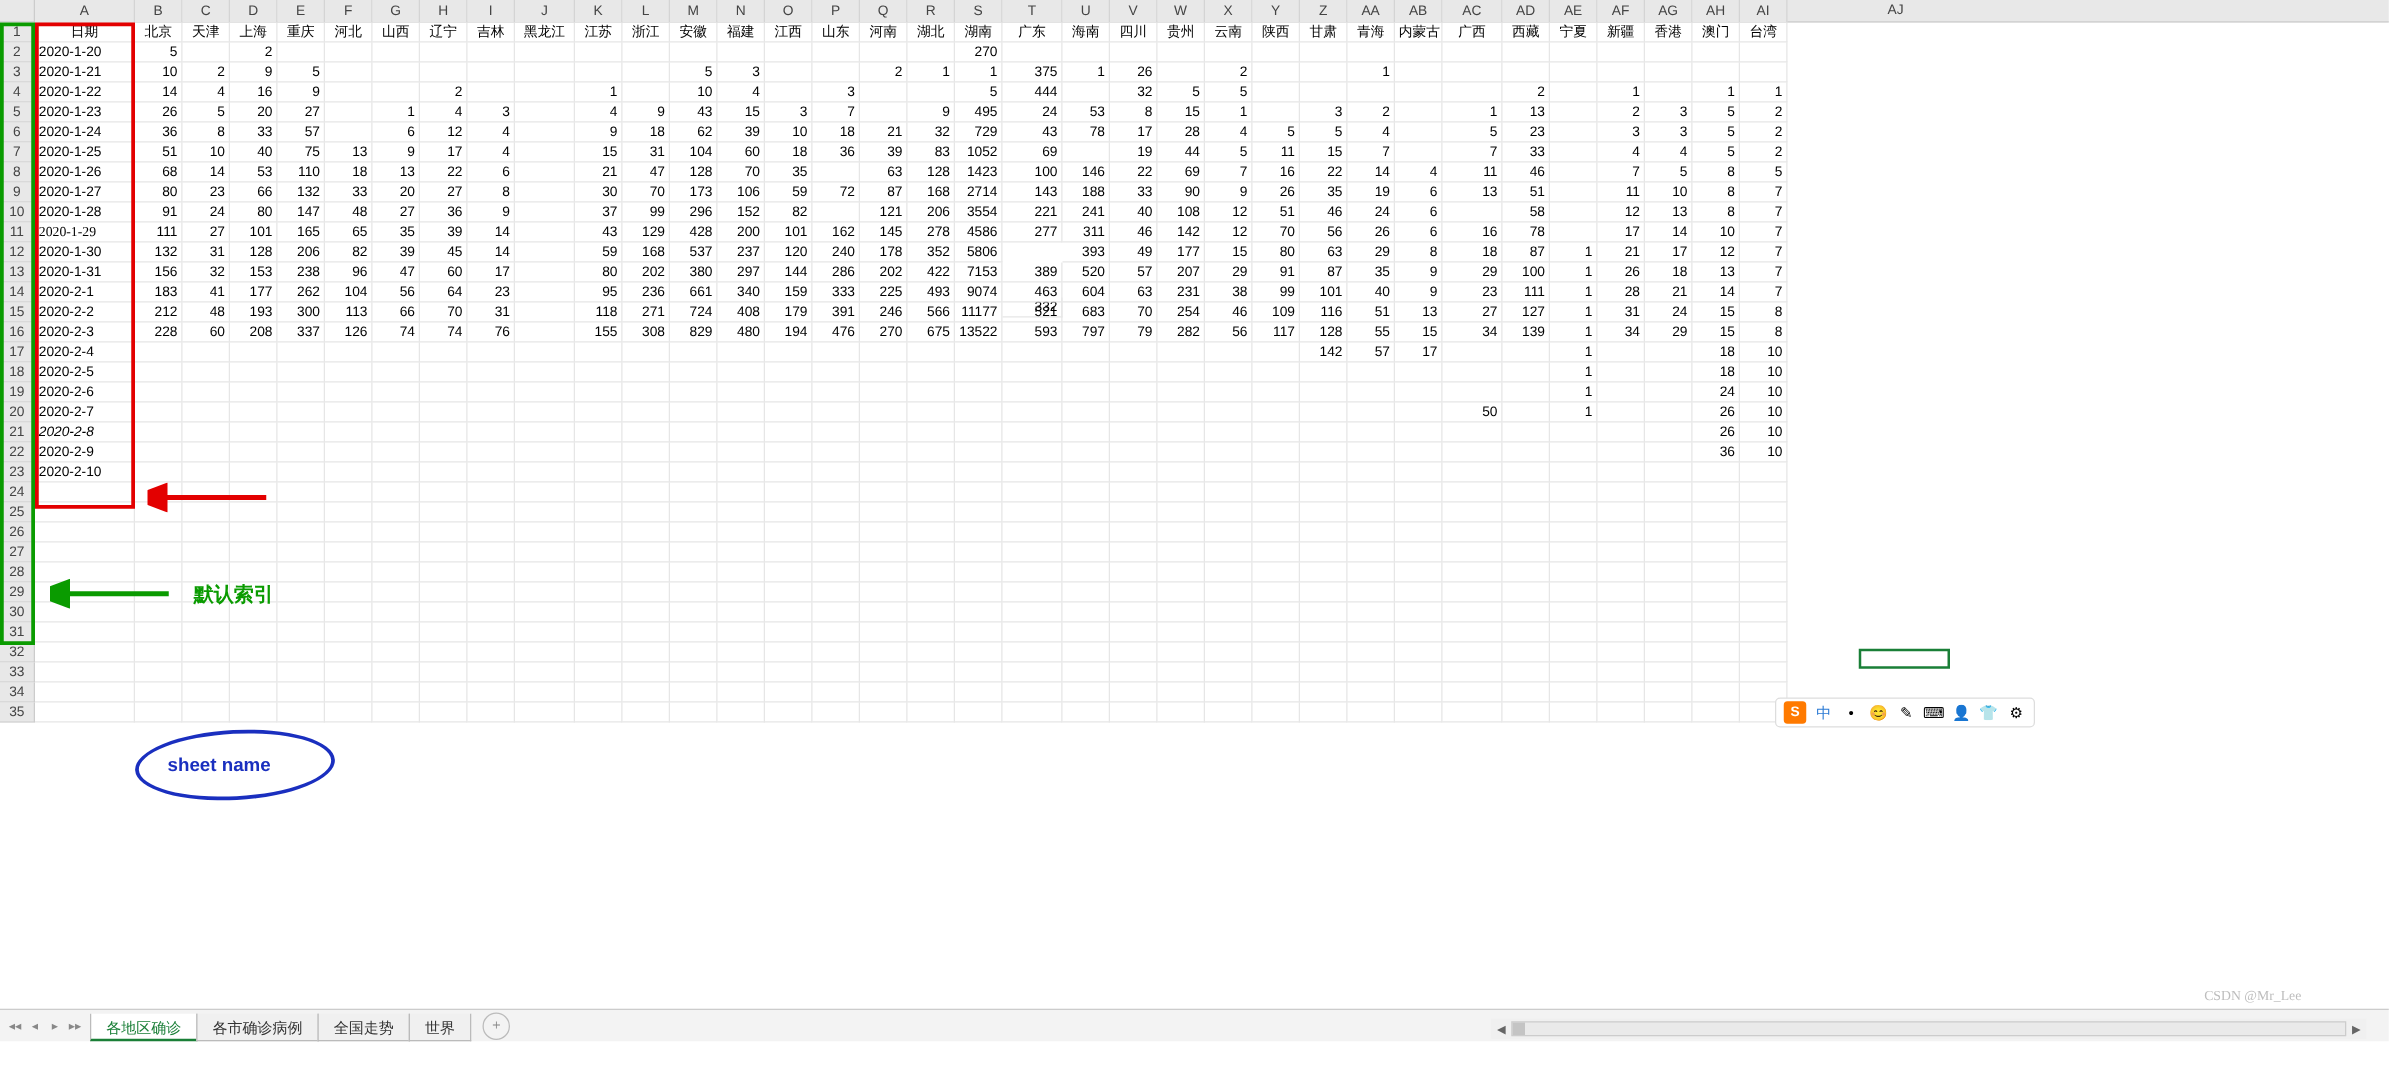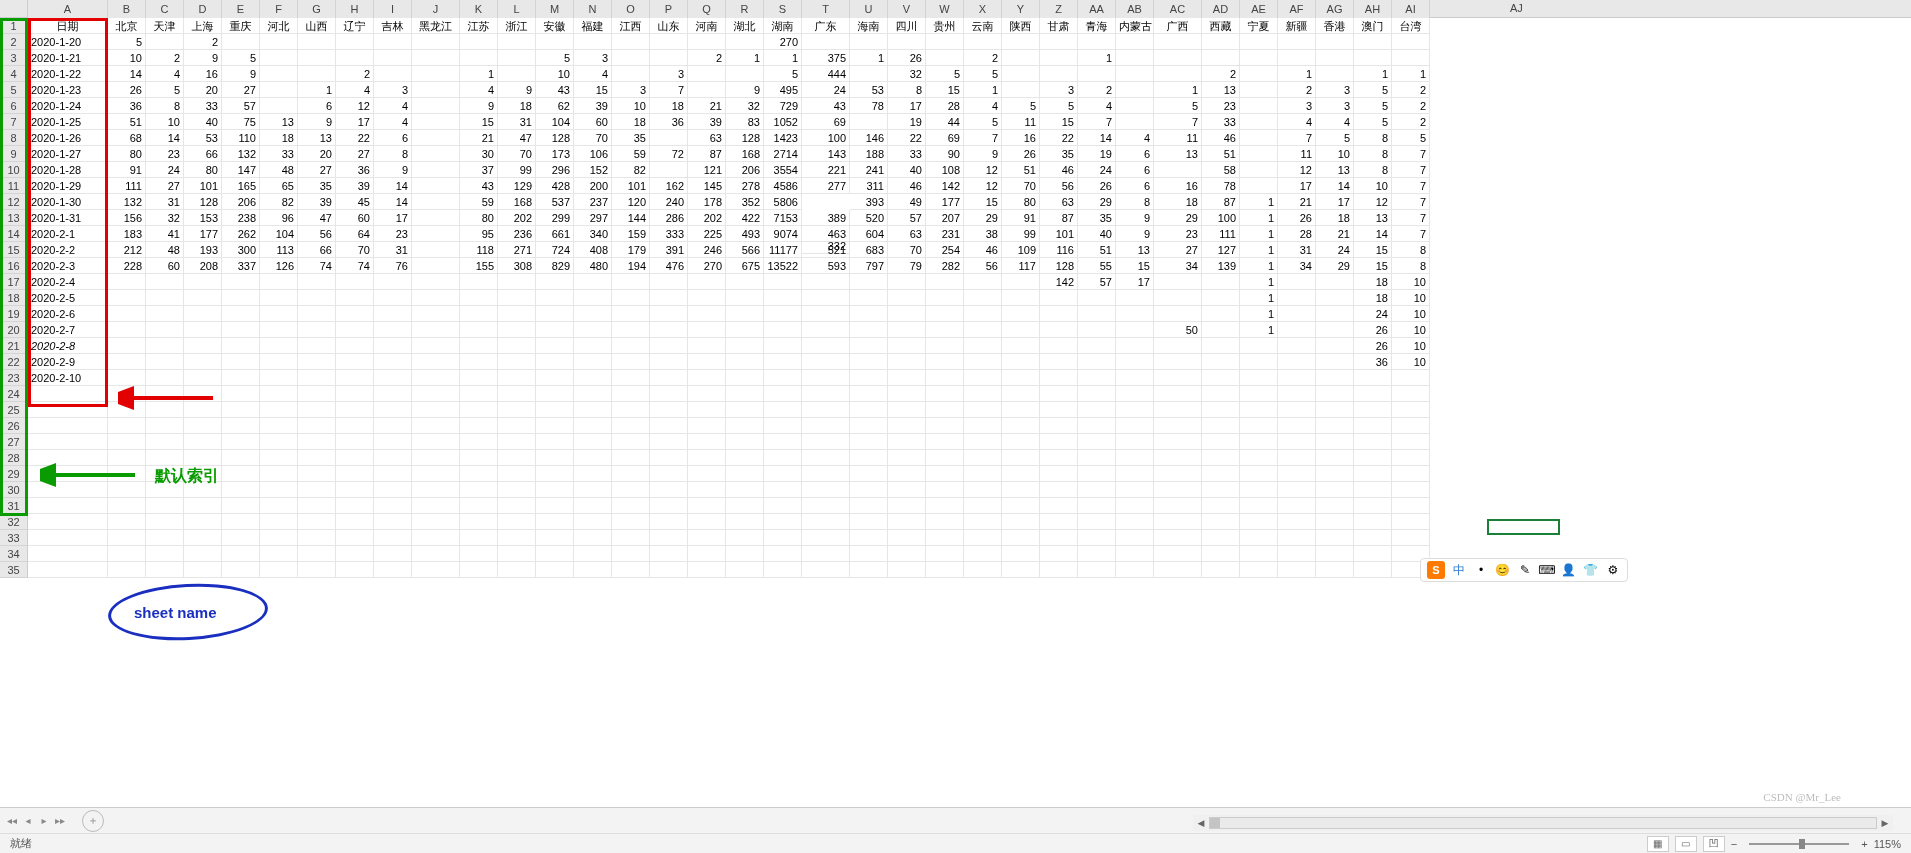--- a/index.html
+++ b/index.html
@@ -723,21 +723,21 @@
           <div class="cell num" style="width: 38px; min-width: 38px;">6</div>
           <div class="cell num" style="width: 48px; min-width: 48px;"></div>
           <div class="cell num" style="width: 38px; min-width: 38px;">58</div>
           <div class="cell num" style="width: 38px; min-width: 38px;"></div>
           <div class="cell num" style="width: 38px; min-width: 38px;">12</div>
           <div class="cell num" style="width: 38px; min-width: 38px;">13</div>
           <div class="cell num" style="width: 38px; min-width: 38px;">8</div>
           <div class="cell num" style="width: 38px; min-width: 38px;">7</div>
         </div>
         <div class="cell-row">
-          <div class="cell txt" style="width: 80px; min-width: 80px;">2020-1-29</div>
+          <div class="cell txt" style="width: 80px; min-width: 80px; font-family: Liberation Serif, serif;">2020-1-29</div>
           <div class="cell num" style="width: 38px; min-width: 38px;">111</div>
           <div class="cell num" style="width: 38px; min-width: 38px;">27</div>
           <div class="cell num" style="width: 38px; min-width: 38px;">101</div>
           <div class="cell num" style="width: 38px; min-width: 38px;">165</div>
           <div class="cell num" style="width: 38px; min-width: 38px;">65</div>
           <div class="cell num" style="width: 38px; min-width: 38px;">35</div>
           <div class="cell num" style="width: 38px; min-width: 38px;">39</div>
           <div class="cell num" style="width: 38px; min-width: 38px;">14</div>
           <div class="cell num" style="width: 48px; min-width: 48px;"></div>
           <div class="cell num" style="width: 38px; min-width: 38px;">43</div>
@@ -809,21 +809,21 @@
           <div class="cell num" style="width: 38px; min-width: 38px;">32</div>
           <div class="cell num" style="width: 38px; min-width: 38px;">153</div>
           <div class="cell num" style="width: 38px; min-width: 38px;">238</div>
           <div class="cell num" style="width: 38px; min-width: 38px;">96</div>
           <div class="cell num" style="width: 38px; min-width: 38px;">47</div>
           <div class="cell num" style="width: 38px; min-width: 38px;">60</div>
           <div class="cell num" style="width: 38px; min-width: 38px;">17</div>
           <div class="cell num" style="width: 48px; min-width: 48px;"></div>
           <div class="cell num" style="width: 38px; min-width: 38px;">80</div>
           <div class="cell num" style="width: 38px; min-width: 38px;">202</div>
-          <div class="cell num" style="width: 38px; min-width: 38px;">299</div>
+          <div class="cell num" style="width: 38px; min-width: 38px;">380</div>
           <div class="cell num" style="width: 38px; min-width: 38px;">297</div>
           <div class="cell num" style="width: 38px; min-width: 38px;">144</div>
           <div class="cell num" style="width: 38px; min-width: 38px;">286</div>
           <div class="cell num" style="width: 38px; min-width: 38px;">202</div>
           <div class="cell num" style="width: 38px; min-width: 38px;">422</div>
           <div class="cell num" style="width: 38px; min-width: 38px;">7153</div>
           <div class="cell num" style="width: 48px; min-width: 48px;">389</div>
           <div class="cell num" style="width: 38px; min-width: 38px;">520</div>
           <div class="cell num" style="width: 38px; min-width: 38px;">57</div>
           <div class="cell num" style="width: 38px; min-width: 38px;">207</div>
@@ -1698,40 +1698,34 @@
     <span class="ime-icon">⚙</span>
   </div>
 
   <div class="sheet-bar">
     <div class="sheet-nav">
       <span>◂◂</span>
       <span>◂</span>
       <span>▸</span>
       <span>▸▸</span>
     </div>
+    <div class="sheet-tabs" id="sheet-tabs">
+        <div class="sheet-tab active">各地区确诊</div>
+        <div class="sheet-tab">各市确诊病例</div>
+        <div class="sheet-tab">全国走势</div>
+        <div class="sheet-tab">世界</div>
+      </div>
     <div class="add-sheet">＋</div>
     <div style="flex:1"></div>
   </div>
 
   <div class="hscroll">
     <div class="hscroll-btn">◀</div>
     <div class="hscroll-track">
       <div class="hscroll-thumb"></div>
     </div>
     <div class="hscroll-btn">▶</div>
   </div>
 
-  <div class="status-bar">
-    <span>就绪</span>
-    <div class="status-right">
-      <span class="view-btn">▦</span>
-      <span class="view-btn">▭</span>
-      <span class="view-btn">凹</span>
-      <span>−</span>
-      <div class="zoom-slider"></div>
-      <span>+</span>
-      <span>115%</span>
-    </div>
-  </div>
 
   <div class="watermark" style="right:70px; bottom:50px;">CSDN @Mr_Lee</div>
 
 </div>
 
 </body></html>

